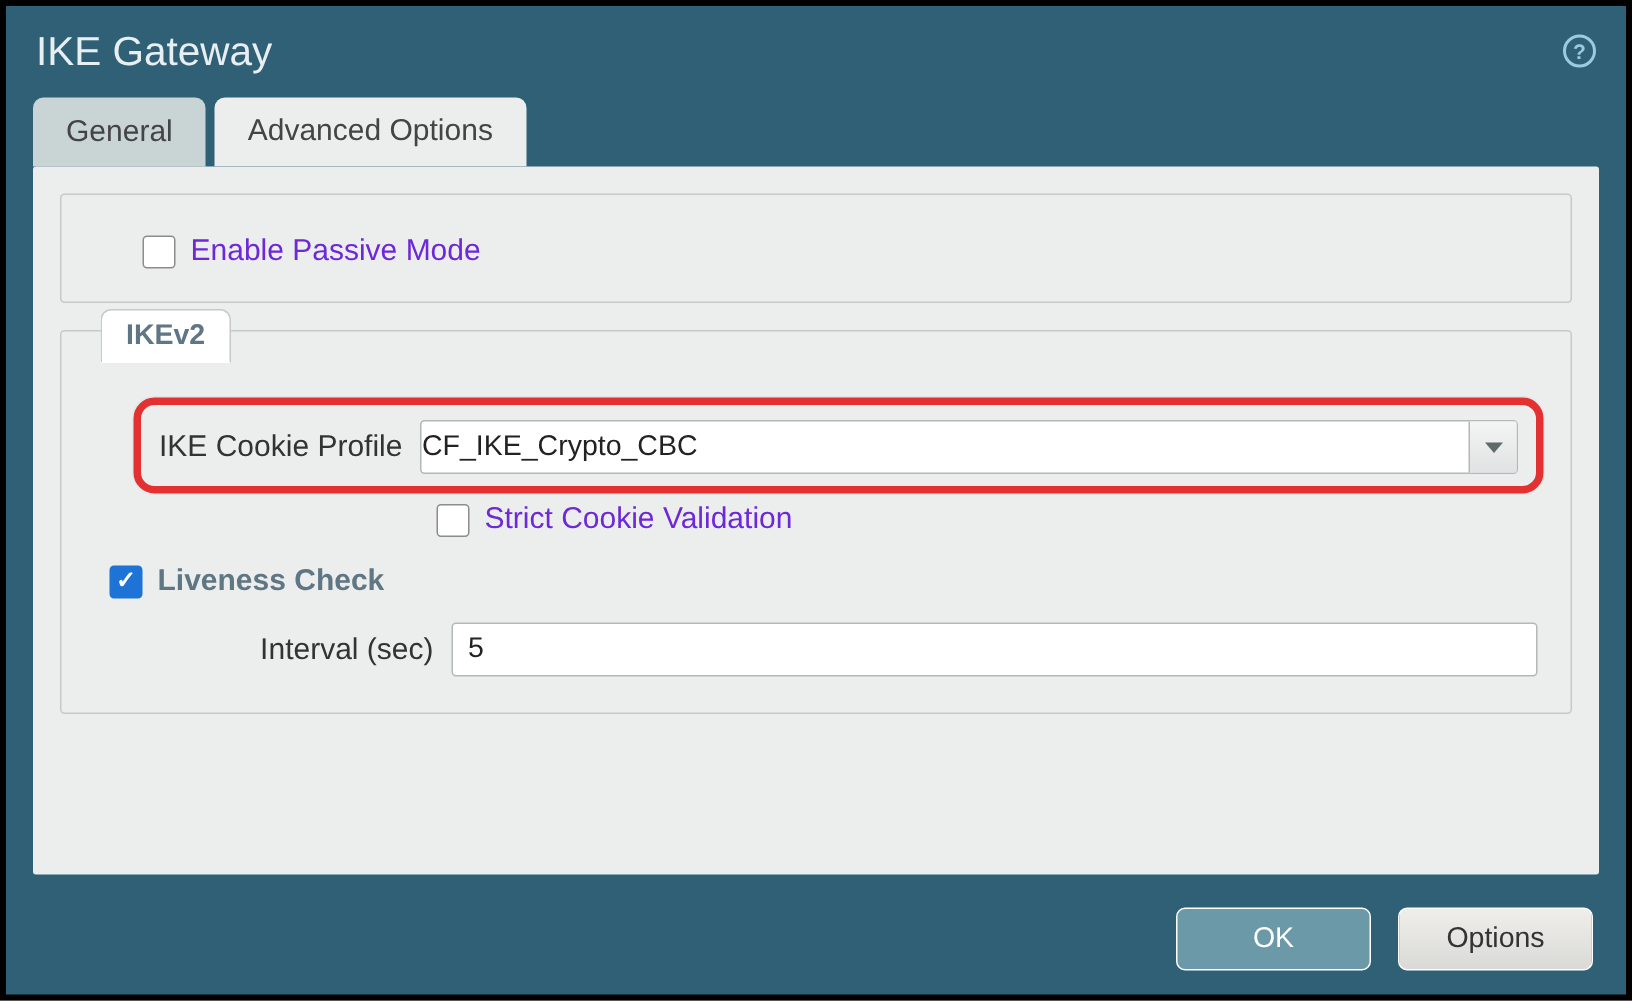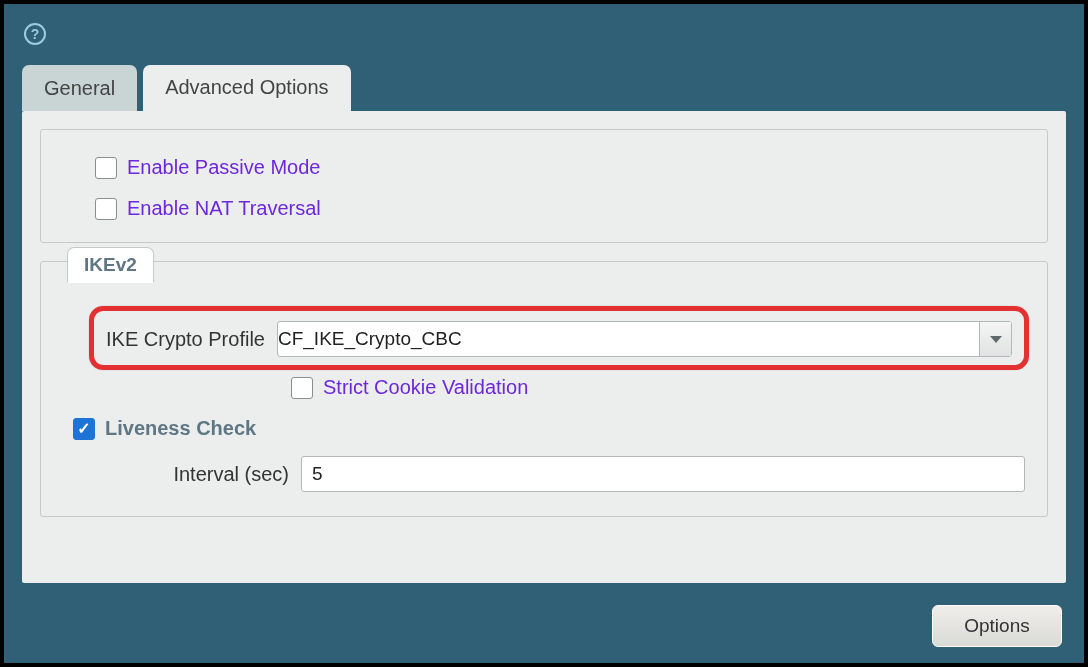--- a/index.html
+++ b/index.html
@@ -122,48 +122,45 @@
       border: 1.5px solid #fff;
     }
   </style>
 </head>
 <body>
 
 <div class="window-outer">
   <div class="window">
 
     <div class="titlebar">
+      <div class="title-text">IKE Gateway</div>
       <div class="help-icon">?</div>
     </div>
 
     <div class="tabstrip">
       <div class="tab inactive">General</div>
       <div class="tab active">Advanced Options</div>
     </div>
 
     <div class="body-panel">
 
       <fieldset class="group">
 
         <div class="chk-row">
           <span class="chkbox"></span>
           <span class="chk-label">Enable Passive Mode</span>
         </div>
 
-        <div class="chk-row">
-          <span class="chkbox"></span>
-          <span class="chk-label">Enable NAT Traversal</span>
-        </div>
       </fieldset>
 
       <div class="box-ikev2">
         <div class="inner-tab">IKEv2</div>
 
         <div class="highlight-wrap">
-          <span class="fld-label">IKE Crypto Profile</span>
+          <span class="fld-label">IKE Cookie Profile</span>
           <div class="combo">
             <div class="combo-text">CF_IKE_Crypto_CBC</div>
             <div class="combo-btn">
               <span class="tri-down"></span>
             </div>
           </div>
         </div>
 
         <div class="row-indent">
           <span class="chkbox"></span>
@@ -177,17 +174,18 @@
 
         <div class="input-row">
           <span class="fld-label">Interval (sec)</span>
           <input class="text-input" type="text" value="5" style="">
         </div>
       </div>
 
     </div>
 
     <div class="buttonbar">
+      <div class="btn btn-ok">OK</div>
       <div class="btn btn-cancel">Options</div>
     </div>
 
   </div>
 </div>
 
 </body></html>

